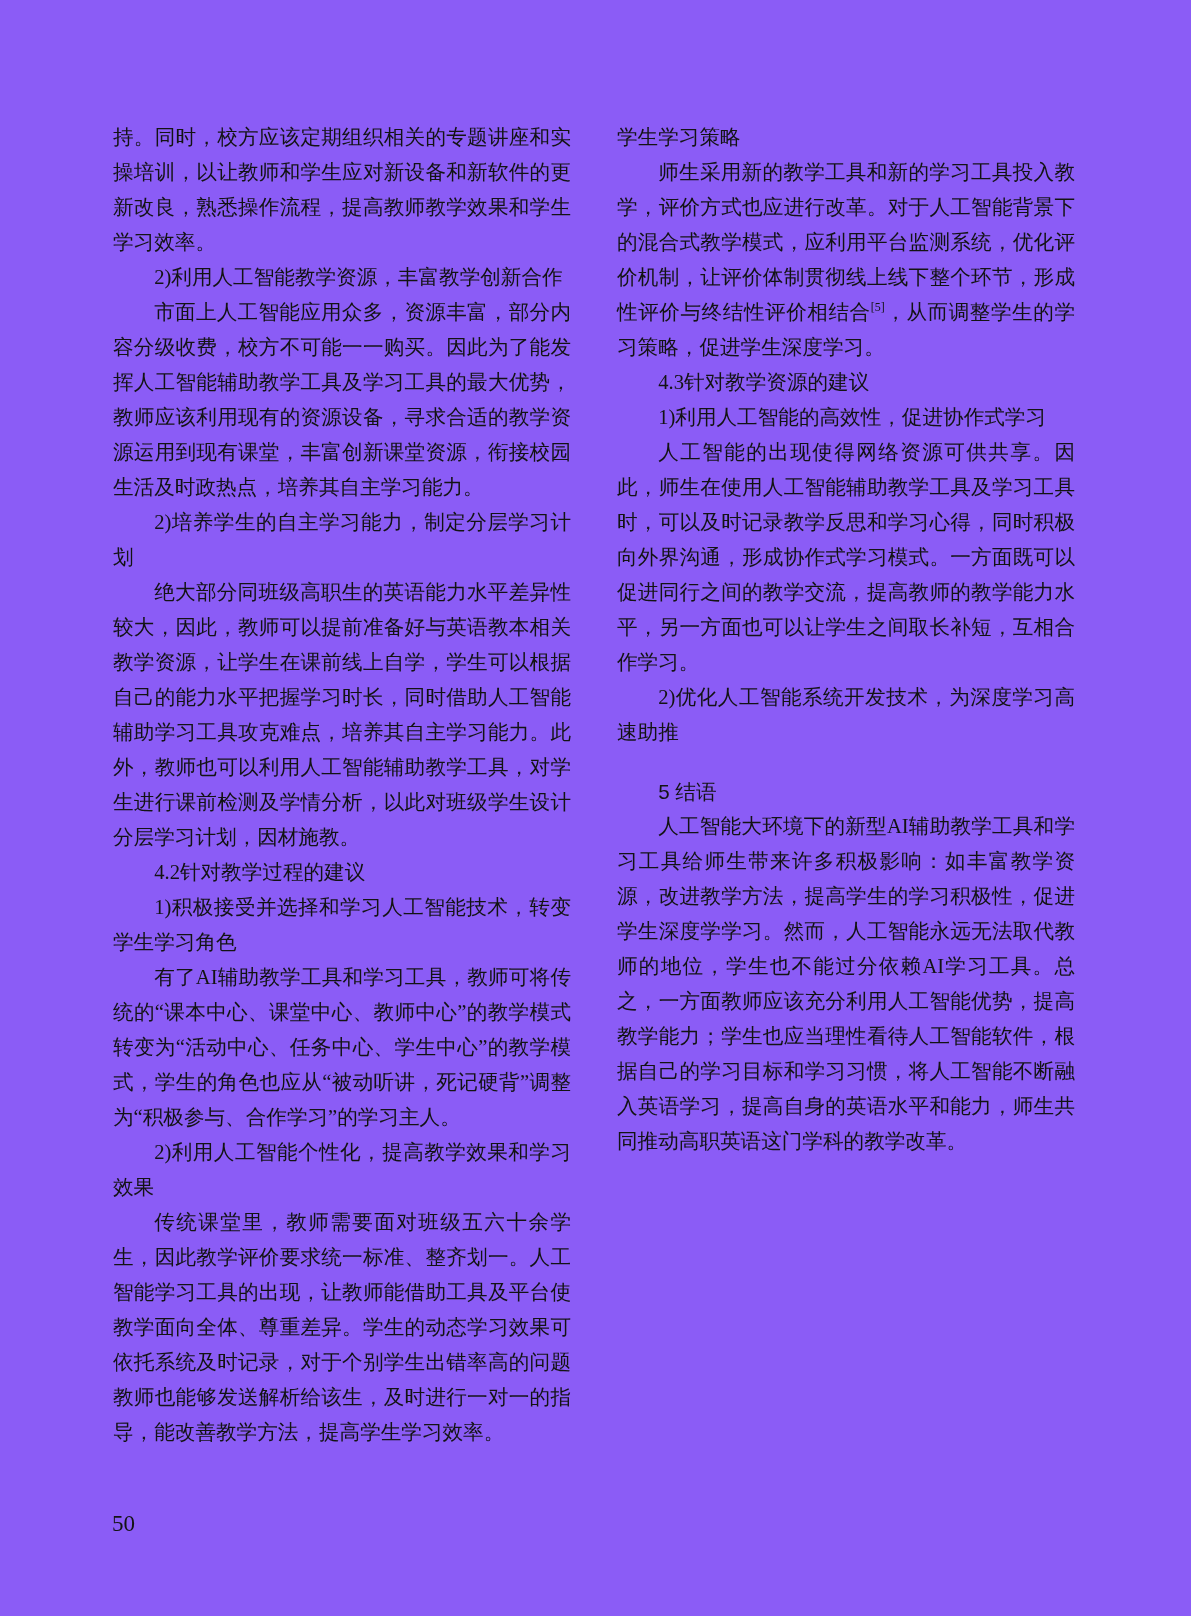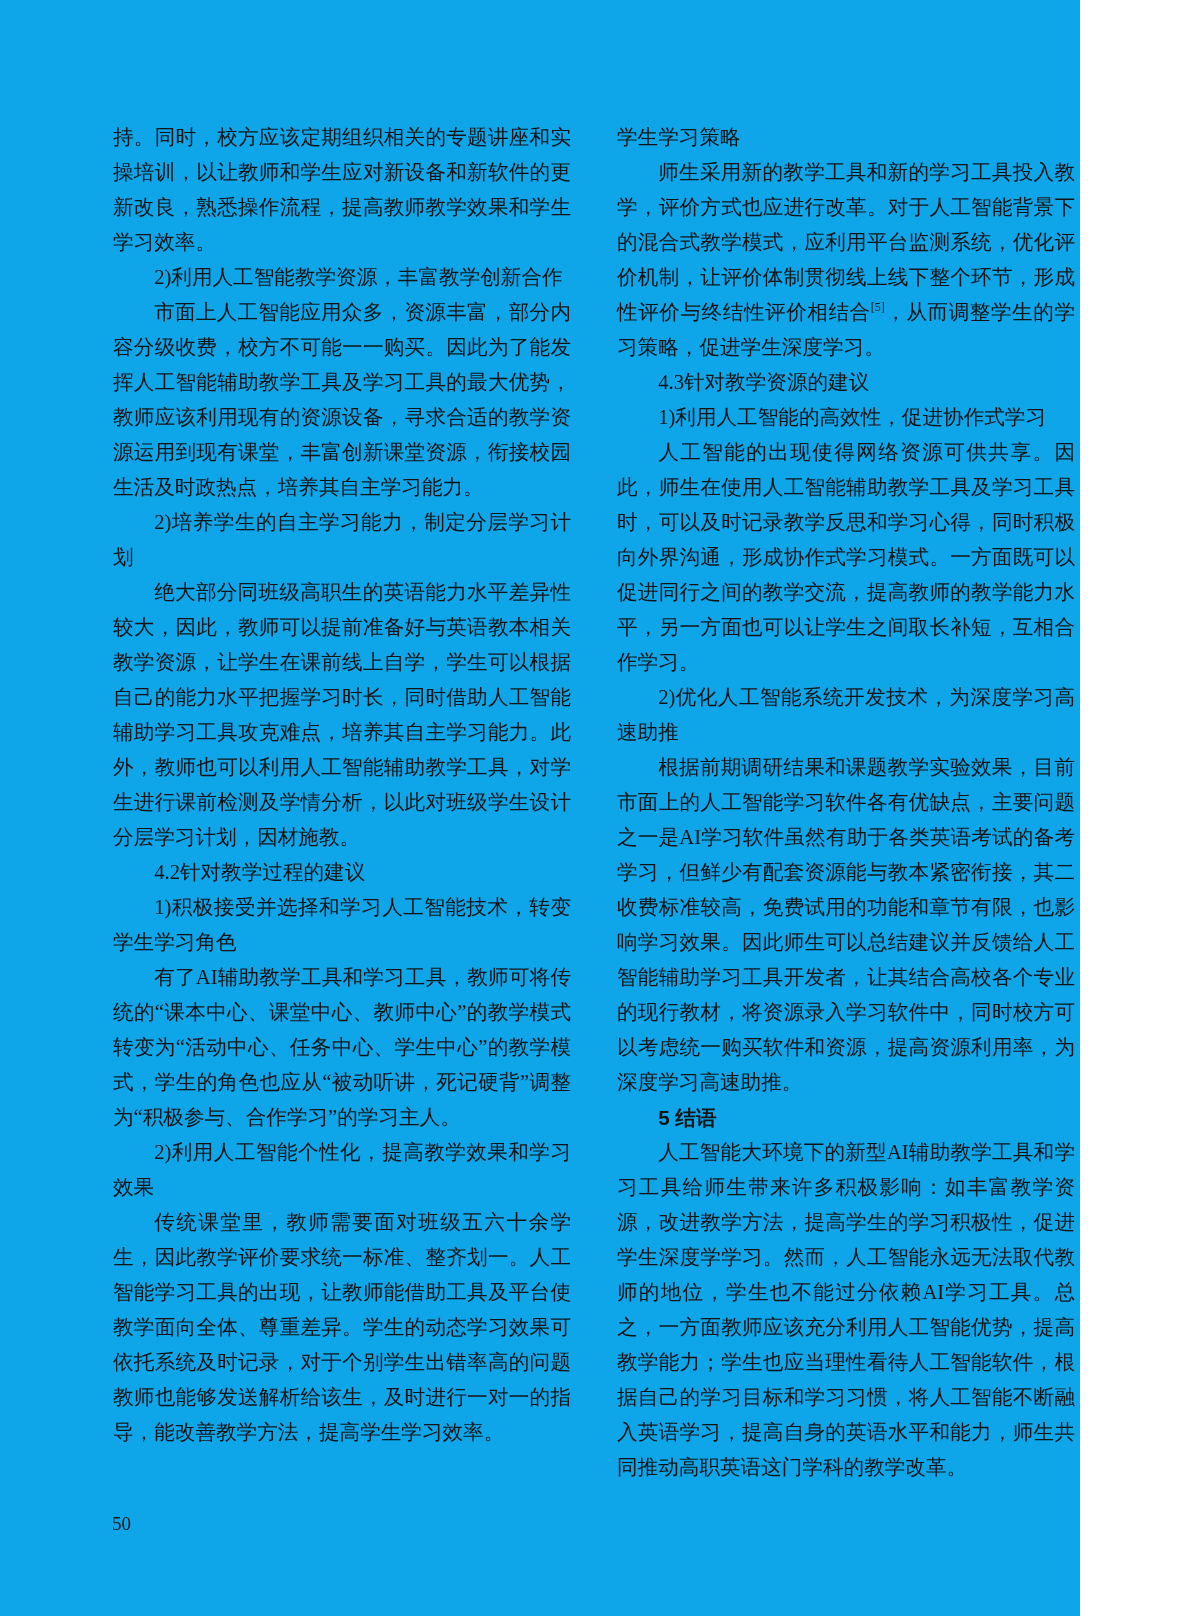--- a/index.html
+++ b/index.html
@@ -2,23 +2,23 @@
 <html lang="zh"><head>
 <meta charset="utf-8">
 <style>
   html, body {
     margin: 0;
     padding: 0;
     background: #ffffff;
   }
   .page {
     position: relative;
-    width: 1080px;
+    width: 1191px;
     height: 1616px;
-    background: #0ea5e9;
+    background: #8b5cf6;
     color: #131313;
     font-family: "Liberation Serif", "DejaVu Serif", serif;
     overflow: hidden;
   }
   .columns {
     position: absolute;
     top: 120px;
     left: 113px;
     display: flex;
     gap: 46px;
@@ -33,32 +33,33 @@
   }
   .col p {
     margin: 0;
     padding: 0;
   }
   .col p.indent {
     text-indent: 2em;
   }
   .col p.heading {
     font-family: "Liberation Sans", "DejaVu Sans", sans-serif;
-    font-weight: bold;
+    font-weight: normal;
+    margin-top: 24px;
   }
   .col sup {
     font-size: 0.58em;
     line-height: 0;
     vertical-align: super;
   }
   .page-number {
     position: absolute;
     left: 112px;
     top: 1510px;
-    font-size: 19px;
+    font-size: 23px;
     line-height: 28px;
     font-family: "Liberation Serif", "DejaVu Serif", serif;
     color: #131313;
   }
 </style>
 </head>
 <body>
 
 <div class="page">
   <div class="columns">
@@ -74,19 +75,18 @@
         <p class=" indent">2)利用人工智能个性化，提高教学效果和学习效果</p>
         <p class=" indent">传统课堂里，教师需要面对班级五六十余学生，因此教学评价要求统一标准、整齐划一。人工智能学习工具的出现，让教师能借助工具及平台使教学面向全体、尊重差异。学生的动态学习效果可依托系统及时记录，对于个别学生出错率高的问题教师也能够发送解析给该生，及时进行一对一的指导，能改善教学方法，提高学生学习效率。</p>
       </div>
     <div class="col">
         <p class="">学生学习策略</p>
         <p class=" indent">师生采用新的教学工具和新的学习工具投入教学，评价方式也应进行改革。对于人工智能背景下的混合式教学模式，应利用平台监测系统，优化评价机制，让评价体制贯彻线上线下整个环节，形成性评价与终结性评价相结合<sup>[5]</sup>，从而调整学生的学习策略，促进学生深度学习。</p>
         <p class=" indent">4.3针对教学资源的建议</p>
         <p class=" indent">1)利用人工智能的高效性，促进协作式学习</p>
         <p class=" indent">人工智能的出现使得网络资源可供共享。因此，师生在使用人工智能辅助教学工具及学习工具时，可以及时记录教学反思和学习心得，同时积极向外界沟通，形成协作式学习模式。一方面既可以促进同行之间的教学交流，提高教师的教学能力水平，另一方面也可以让学生之间取长补短，互相合作学习。</p>
         <p class=" indent">2)优化人工智能系统开发技术，为深度学习高速助推</p>
-        <p class=" indent">根据前期调研结果和课题教学实验效果，目前市面上的人工智能学习软件各有优缺点，主要问题之一是AI学习软件虽然有助于各类英语考试的备考学习，但鲜少有配套资源能与教本紧密衔接，其二收费标准较高，免费试用的功能和章节有限，也影响学习效果。因此师生可以总结建议并反馈给人工智能辅助学习工具开发者，让其结合高校各个专业的现行教材，将资源录入学习软件中，同时校方可以考虑统一购买软件和资源，提高资源利用率，为深度学习高速助推。</p>
         <p class="heading indent">5 结语</p>
         <p class=" indent">人工智能大环境下的新型AI辅助教学工具和学习工具给师生带来许多积极影响：如丰富教学资源，改进教学方法，提高学生的学习积极性，促进学生深度学学习。然而，人工智能永远无法取代教师的地位，学生也不能过分依赖AI学习工具。总之，一方面教师应该充分利用人工智能优势，提高教学能力；学生也应当理性看待人工智能软件，根据自己的学习目标和学习习惯，将人工智能不断融入英语学习，提高自身的英语水平和能力，师生共同推动高职英语这门学科的教学改革。</p>
       </div>
   </div>
   <div class="page-number">50</div>
 </div>
 
 </body></html>

